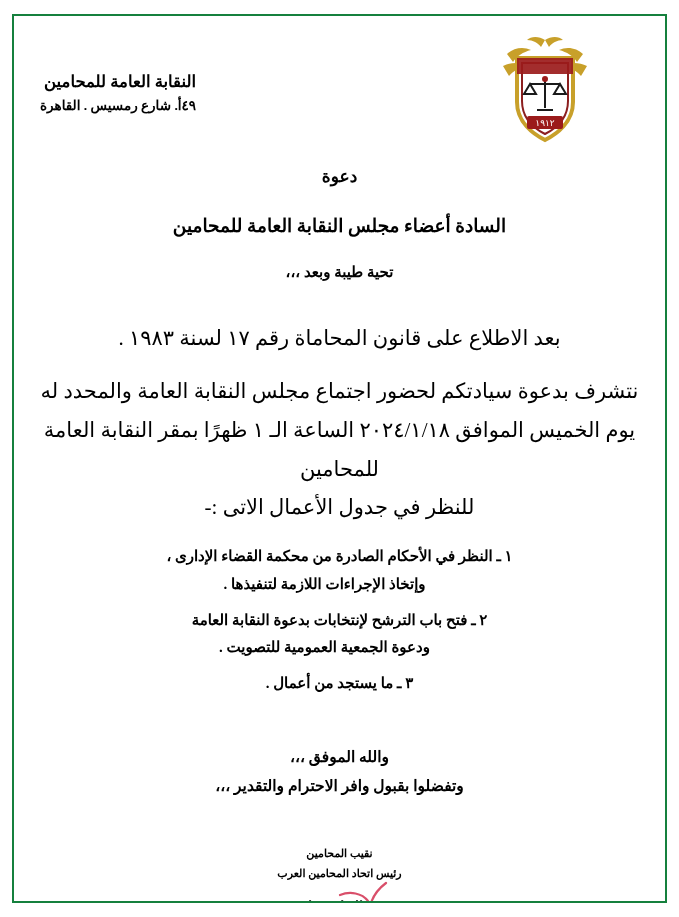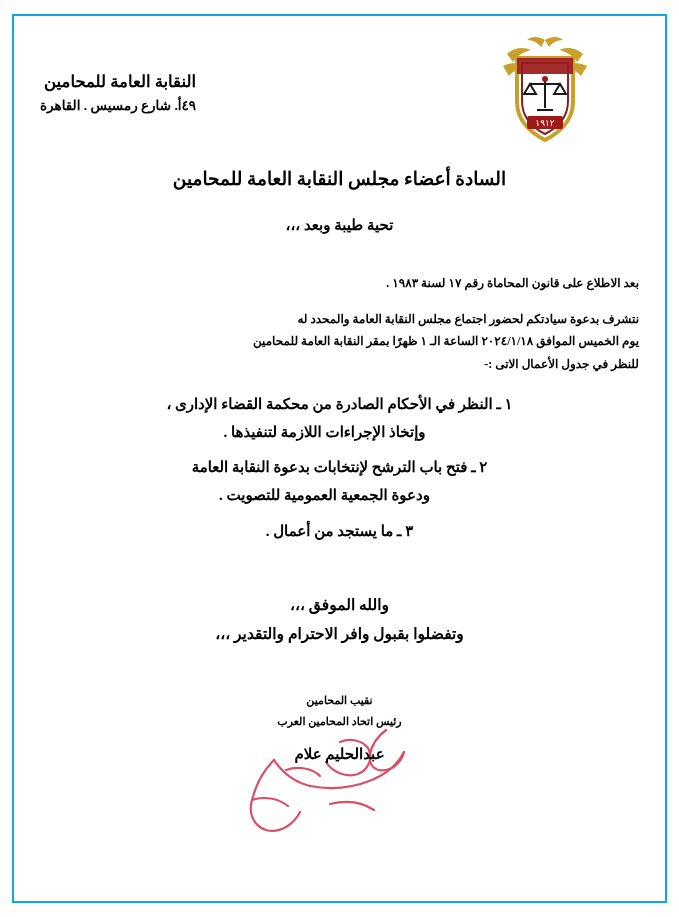--- a/index.html
+++ b/index.html
@@ -19,21 +19,21 @@
     width: 679px;
     height: 917px;
     background: #ffffff;
     box-sizing: border-box;
     padding: 14px 12px;
   }
   .sheet {
     position: relative;
     width: 100%;
     height: 100%;
-    border: 2px solid #0ea5e9;
+    border: 2px solid #15803d;
     box-sizing: border-box;
     background: #fff;
     padding: 16px 26px 10px 26px;
     overflow: hidden;
   }
 
   
   .header {
     display: flex;
     flex-direction: row-reverse;
@@ -81,22 +81,23 @@
     font-weight: bold;
     margin-top: 28px;
   }
   .greeting {
     text-align: center;
     font-size: 15px;
     font-weight: bold;
     margin-top: 26px;
   }
   .para {
-    font-size: 12px;
-    font-weight: bold;
+    text-align: center;
+    font-size: 21px;
+    font-weight: normal;
     line-height: 1.85;
   }
   .p-law { margin-top: 38px; }
   .p-invite { margin-top: 14px; }
   .p-invite .ln { display: block; }
 
   .agenda {
     margin-top: 16px;
     font-size: 15px;
     font-weight: bold;
@@ -189,20 +190,21 @@
             <line x1="40" y1="76" x2="56" y2="76"></line>
           </g>
           <circle cx="48" cy="45" r="3" fill="#9b1b1b"></circle>
 
           <rect x="30" y="82" width="36" height="13" rx="2" fill="#9b1b1b"></rect>
           <text x="48" y="92" text-anchor="middle" font-family="Liberation Serif, serif" font-size="9" fill="#ffffff">١٩١٢</text>
         </svg>
       </div>
     </div>
 
+    <div class="doc-title">دعوة</div>
 
     <div class="addressee">السادة أعضاء مجلس النقابة العامة للمحامين</div>
 
     <div class="greeting">تحية طيبة وبعد ،،،</div>
 
     <div class="para p-law">بعد الاطلاع على قانون المحاماة رقم ١٧ لسنة ١٩٨٣ .</div>
 
     <div class="para p-invite">
       <span class="ln">نتشرف بدعوة سيادتكم  لحضور اجتماع مجلس النقابة العامة والمحدد له</span>
       <span class="ln">يوم الخميس الموافق  ٢٠٢٤/١/١٨ الساعة الـ ١ ظهرًا  بمقر النقابة العامة للمحامين</span>

